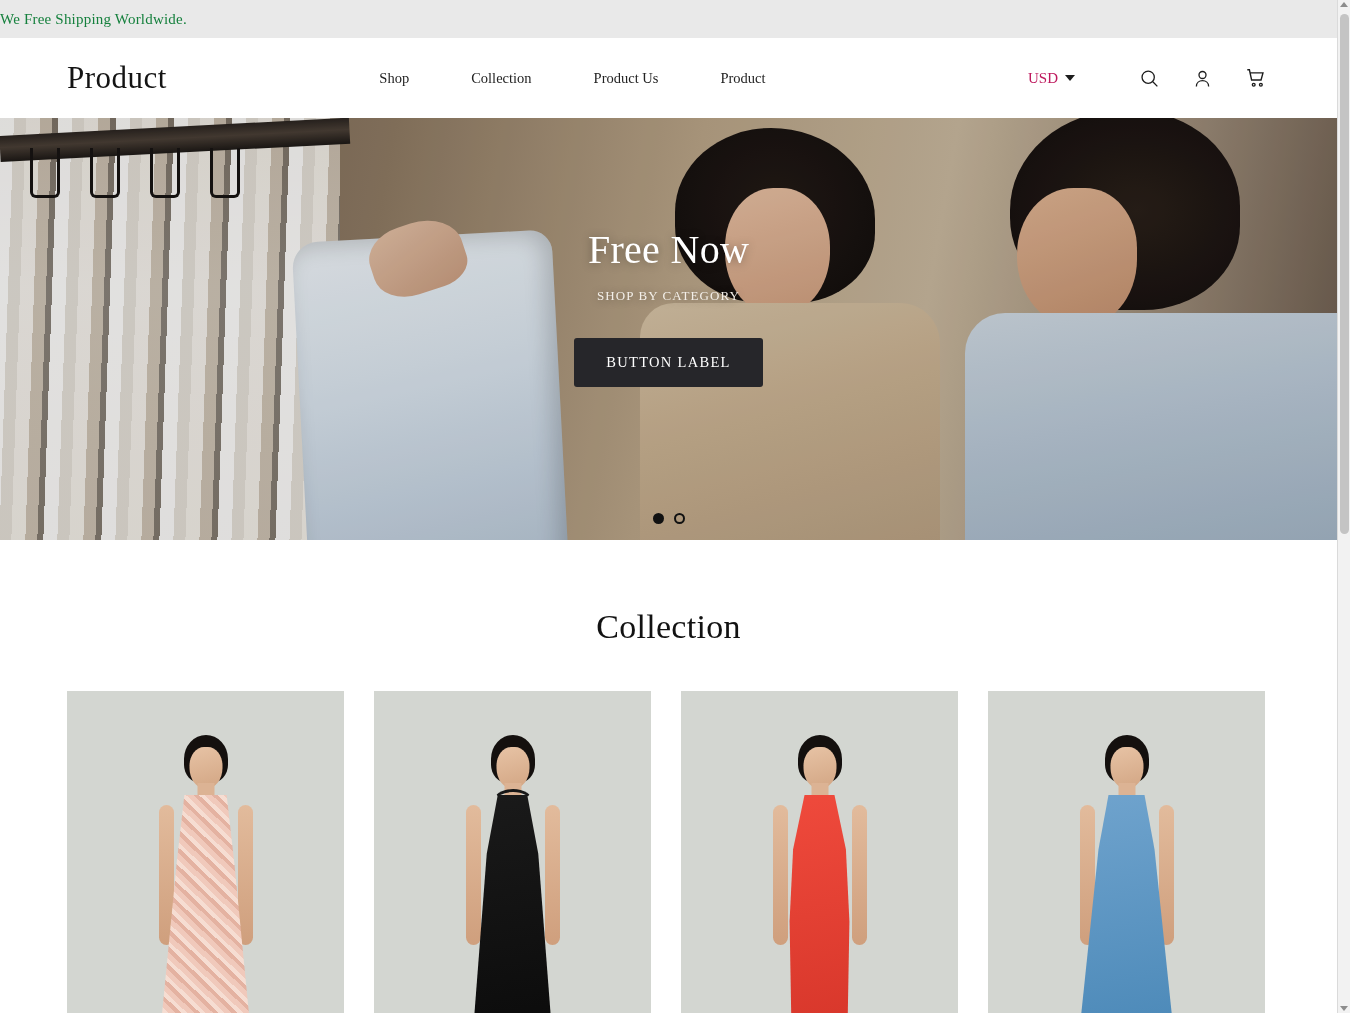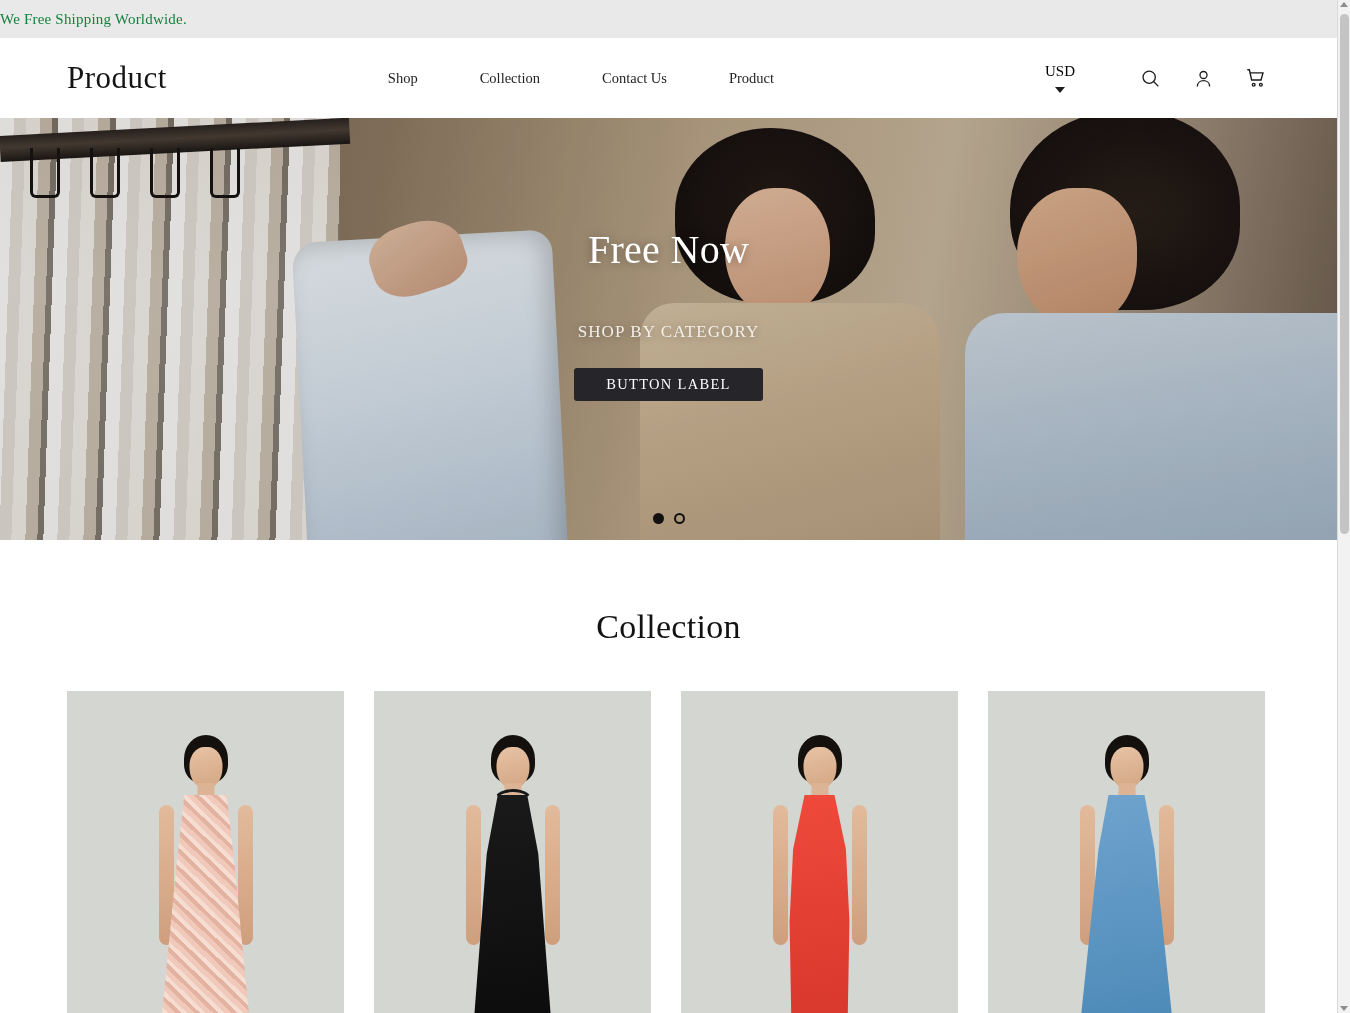--- a/index.html
+++ b/index.html
@@ -27,22 +27,22 @@
     padding: 0 67px 0 67px;
   }
   .logo { font-size: 31px; letter-spacing: .5px; color:#141414; font-weight:400; cursor:pointer; }
   .nav { display:flex; align-items:center; }
   .nav-link {
     font-size: 14.5px; color:#232323; margin-right: 62px; cursor:pointer; white-space:nowrap;
   }
   .nav-link:last-child { margin-right: 2px; }
   .header-right { display:flex; align-items:center; gap: 0; }
   .currency {
-    display:flex; align-items:center; gap:7px; font-size:15px; color:#000000;
-    cursor:pointer; margin-right: 36px; margin-left: 48px; flex-direction: column;
+    display:flex; align-items:center; gap:7px; font-size:15px; color:#be185d;
+    cursor:pointer; margin-right: 36px; margin-left: 48px;
   }
   .caret { width:0;height:0;border-left:5px solid transparent;border-right:5px solid transparent;border-top:6px solid #1d1d1d; display:block; }
   .icon-btn { width:28px;height:28px; display:flex;align-items:center;justify-content:center; cursor:pointer; margin-left: 25px; }
   .icon-btn:first-of-type { margin-left:0; }
 
   
   .hero {
     position: relative; height: 422px; width: 100%; overflow:hidden;
     background: linear-gradient(100deg,#6d5b49 0%, #8e7a63 28%, #b9a487 50%, #c8b79d 68%, #9c8b78 85%, #6a5a4c 100%);
   }
@@ -111,28 +111,28 @@
   .hero-shade { position:absolute; inset:0; background: rgba(0,0,0,.10); }
   .hero-content {
     position:absolute; inset:0; display:flex; flex-direction:column;
     align-items:center; justify-content:flex-start; padding-top: 112px;
   }
   .hero-title {
     font-size: 40px; color:#fff; letter-spacing:.3px; line-height:1;
     text-shadow: 0 1px 10px rgba(0,0,0,.35);
   }
   .hero-sub {
-    margin-top: 52px; font-size: 17px; color:#f3efe9; letter-spacing: 1.1px;
+    margin-top: 18px; font-size: 13px; color:#f3efe9; letter-spacing: 1.1px;
     text-shadow: 0 1px 8px rgba(0,0,0,.35);
   }
   .hero-btn {
-    margin-top: 26px; background:#26262a; color:#fff;
+    margin-top: 34px; background:#26262a; color:#fff;
     font-family: "Liberation Serif", serif;
     font-size: 14.5px; letter-spacing: 1.3px;
-    padding: 8px 32px; border:none; border-radius:3px; cursor:pointer;
+    padding: 16px 32px; border:none; border-radius:3px; cursor:pointer;
   }
   .dots { position:absolute; left:0; right:0; bottom: 16px; display:flex; justify-content:center; gap: 10px; }
   .dot { width: 11px; height: 11px; border-radius:50%; cursor:pointer; }
   .dot.active { background:#111; }
   .dot.inactive { background:transparent; border: 2px solid #111; }
 
   
   .collection { background:#fff; padding-top: 68px; }
   .collection-title {
     text-align:center; font-size: 34px; color:#121212; letter-spacing:.3px; font-weight:400;
@@ -199,21 +199,21 @@
     <div class="announce">
       <span>We Free Shipping Worldwide.</span>
     </div>
 
     <div class="header">
       <div class="logo">Product</div>
 
       <div class="nav">
         <span class="nav-link">Shop</span>
         <span class="nav-link">Collection</span>
-        <span class="nav-link">Contact Us</span>
+        <span class="nav-link">Product Us</span>
         <span class="nav-link">Product</span>
       </div>
 
       <div class="header-right">
         <div class="currency">
           <span>USD</span>
           <span class="caret"></span>
         </div>
 
         <div class="icon-btn">

